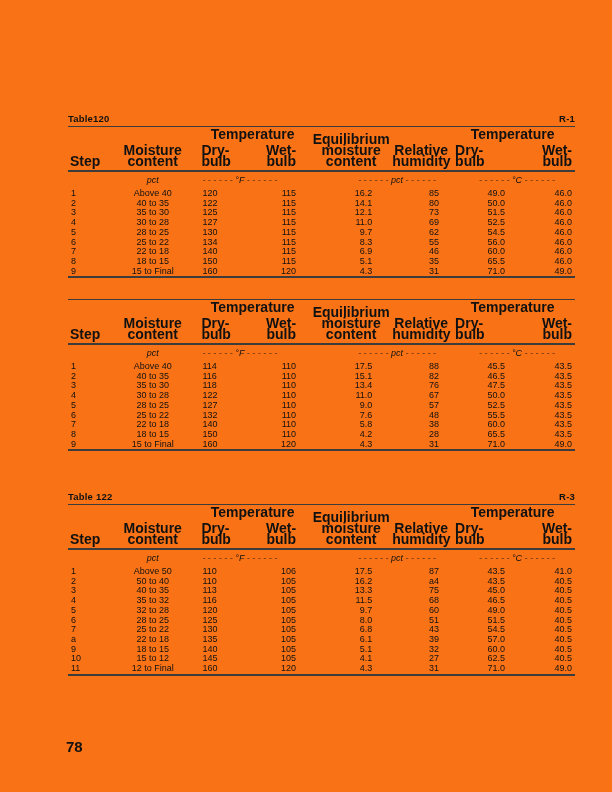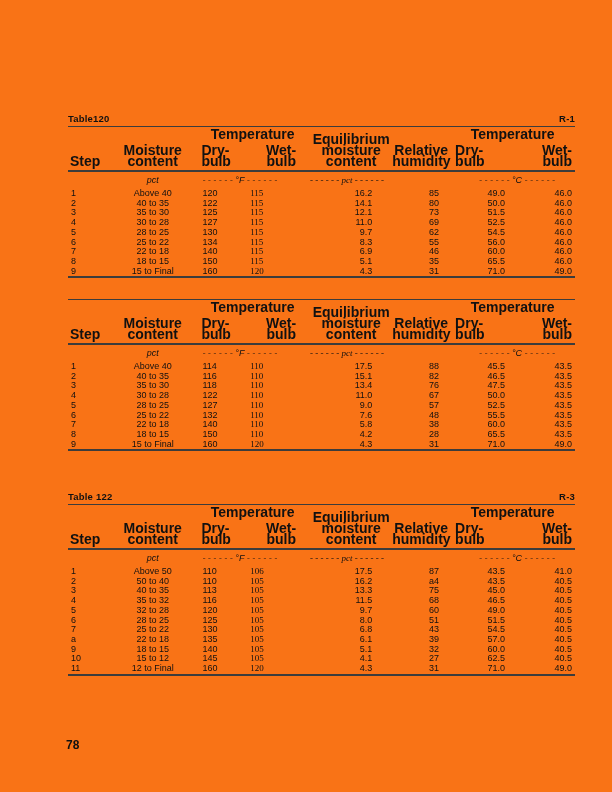--- a/index.html
+++ b/index.html
@@ -27,26 +27,26 @@
   tr.unit td{border-top:2px solid #3c3c3c;font-style:italic;font-size:9px;
     line-height:10px;padding:3px 0 4px;}
   .u-moist{text-align:center;}
   .u-f{text-align:center;}
   .u-pct{text-align:center;padding-left:14px;}
   .u-c{text-align:center;padding-left:10px;}
   tbody td{font-size:9px;line-height:9.7px;padding:0;white-space:nowrap;}
   tbody td:nth-child(1){text-align:left;padding-left:3px;}
   tbody td:nth-child(2){text-align:center;}
   tbody td:nth-child(3){text-align:left;padding-left:7px;}
-  tbody td:nth-child(4){text-align:left;padding-right:14px;font-family:Liberation Serif, serif;}
+  tbody td:nth-child(4){text-align:right;padding-right:14px;}
   tbody td:nth-child(5){text-align:right;padding-right:20px;}
   tbody td:nth-child(6){text-align:right;padding-right:11px;}
   tbody td:nth-child(7){text-align:right;padding-right:7px;}
   tbody td:nth-child(8){text-align:right;padding-right:3px;}
-  .page-number{position:absolute;left:66px;top:738px;font-size:12px;font-weight:bold;}
+  .page-number{position:absolute;left:66px;top:738px;font-size:15px;font-weight:bold;}
 </style>
 </head>
 <body>
 
 <div class="page">
 
   <section class="tbl" style="top:113px">
     <div class="tbl-head">
       <span class="tbl-title">Table120</span>
       <span class="tbl-tag">R-1</span>

